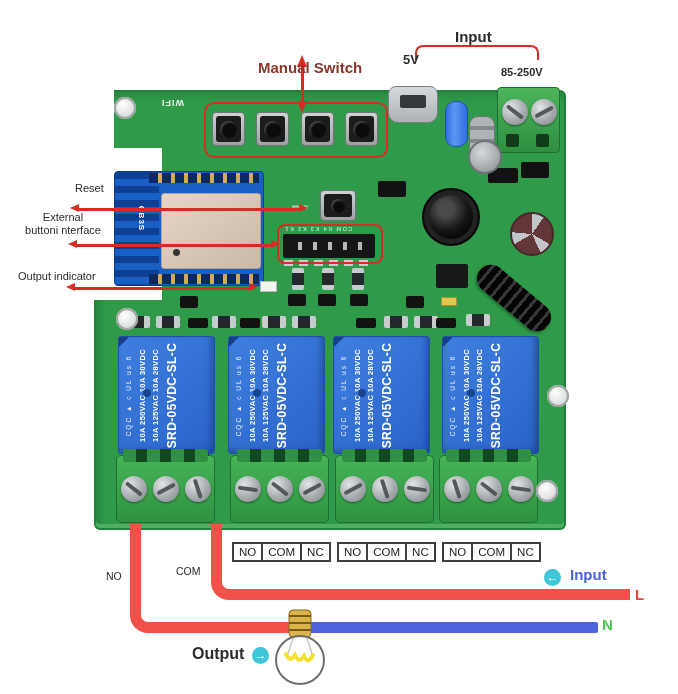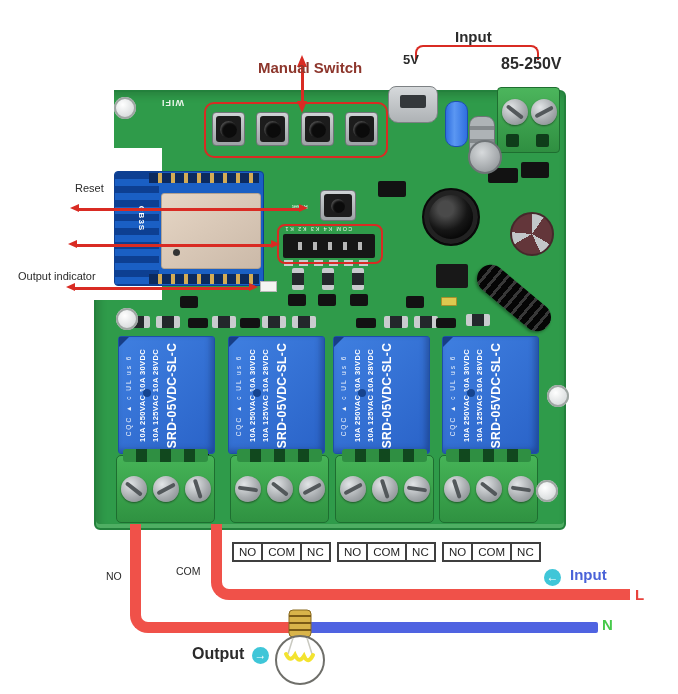--- a/index.html
+++ b/index.html
@@ -322,23 +322,27 @@
       <path d="M18 52 q4 9 9 1 q4 9 9 1 q4 9 9 -1" stroke="#f3e32f" stroke-width="4" fill="none" stroke-linecap="round"></path>
     </svg>
   </div>
 
   <div class="dirIcon" style="left:544px;top:569px;">←</div>
   <div class="dirIcon" style="left:252px;top:647px;">→</div>
 
   <div class="lbl" style="left:258px;top:47px;font-size:15px;font-weight:600;color:#8d362c;margin-top:12px;">Manual Switch</div>
   <div class="lbl" style="left:455px;top:28px;font-size:15px;font-weight:600;">Input</div>
   <div class="lbl" style="left:403px;top:52px;font-size:13px;font-weight:600;">5V</div>
-  <div class="lbl" style="left:501px;top:55px;font-size:16px;font-weight:600;">85-250V</div>
+  <div class="lbl" style="left:501px;top:66px;font-size:11px;font-weight:600;">85-250V</div>
 
   <div class="lbl" style="left:75px;top:182px;font-size:11px;">Reset</div>
+  <div class="lbl" style="left:16px;top:211px;width:94px;text-align:center;font-size:11px;line-height:13px;white-space:normal;">
+    <div>External</div>
+    <div>buttoni nterface</div>
+  </div>
   <div class="lbl" style="left:18px;top:270px;font-size:11px;">Output indicator</div>
 
   <div class="lbl" style="left:106px;top:570px;font-size:10.5px;">NO</div>
   <div class="lbl" style="left:176px;top:565px;font-size:10.5px;">COM</div>
   <div class="lbl" style="left:570px;top:566px;font-size:15px;font-weight:600;color:#4a63d8;">Input</div>
   <div class="lbl" style="left:635px;top:586px;font-size:15px;font-weight:600;color:#e8433c;">L</div>
   <div class="lbl" style="left:602px;top:616px;font-size:15px;font-weight:600;color:#46c94b;">N</div>
   <div class="lbl" style="left:192px;top:645px;font-size:16px;font-weight:600;">Output</div>
 
   <div class="tri up" style="left:297px;top:55px;"></div>

